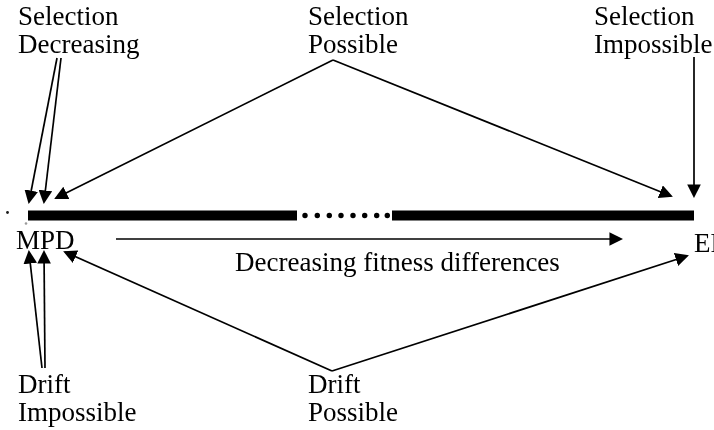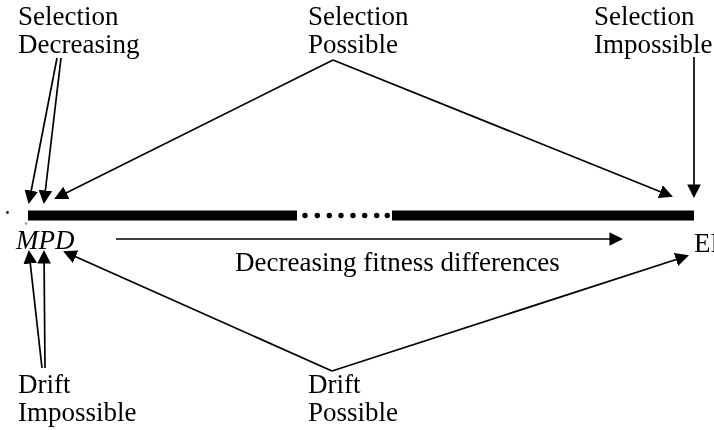--- a/index.html
+++ b/index.html
@@ -21,21 +21,21 @@
   .lbl {
     position: absolute;
     font-size: 27px;
     line-height: 28px;
     white-space: nowrap;
     color: #000000;
   }
   .lbl-sel-nec { left: 18px;  top: 2px; }
   .lbl-sel-pos { left: 308px; top: 2px; }
   .lbl-sel-imp { left: 594px; top: 2px; }
-  .lbl-mpd     { left: 16px;  top: 226px; font-style: italic; }
+  .lbl-mpd     { left: 16px;  top: 226px; }
   .lbl-ep      { left: 694px; top: 229px; }
   .lbl-caption { left: 235px; top: 248px; }
   .lbl-drift-imp { left: 18px;  top: 370px; }
   .lbl-drift-pos { left: 308px; top: 370px; }
 </style>
 </head>
 <body>
 
 <div class="stage">
 

